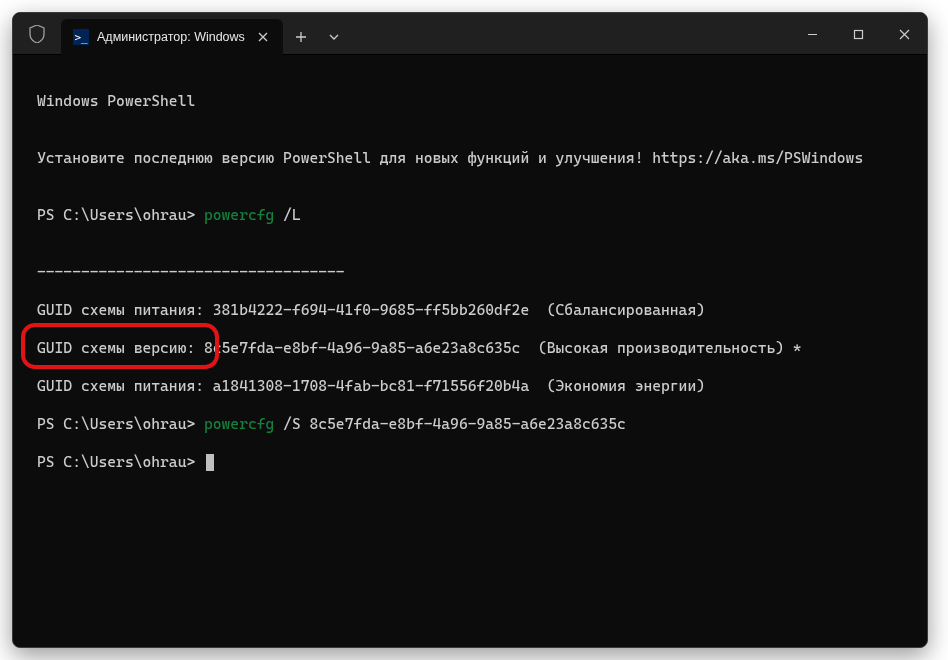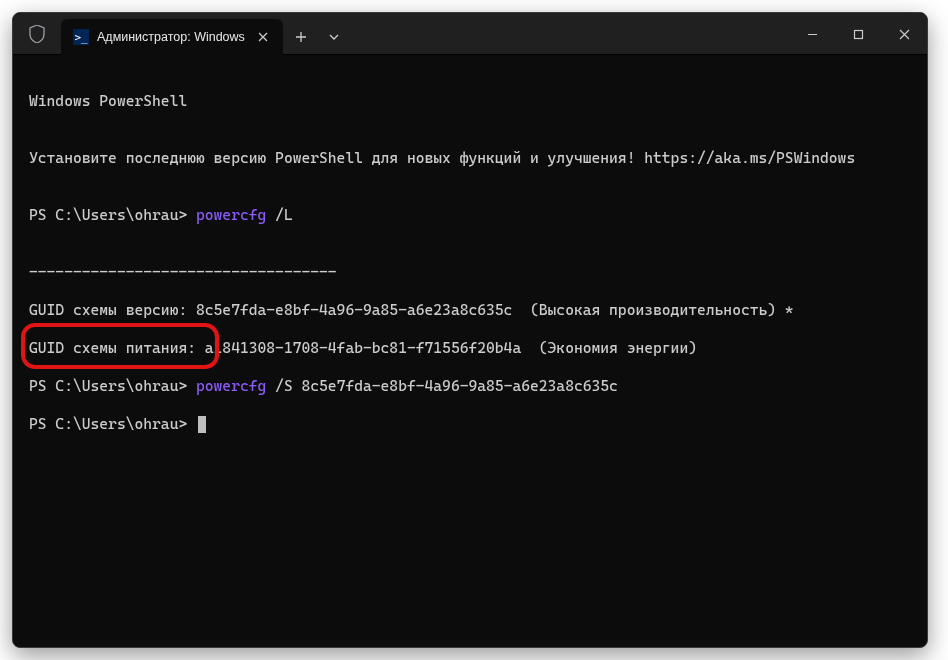--- a/index.html
+++ b/index.html
@@ -29,25 +29,25 @@
   .tab-close { width: 20px; height: 20px; display:flex; align-items:center; justify-content:center; color:#ccc; border-radius:3px; }
   .titlebar-btn {
     width: 44px; display:flex; align-items:center; justify-content:center; color:#bbb;
   }
   .new-tab { width: 36px; margin-top:6px; height:36px; }
   .dropdown-btn { width: 30px; margin-top:6px; height:36px; }
   .spacer { flex: 1; }
   .win-controls { display:flex; }
   .win-btn { width: 46px; height: 42px; display:flex; align-items:center; justify-content:center; color:#ccc; }
   .terminal {
-    padding: 18px 8px 8px 16px; font-family: Consolas, "Cascadia Mono", monospace;
+    padding: 18px 8px 8px 24px; font-family: Consolas, "Cascadia Mono", monospace;
     font-size: 15px; line-height: 19px; color: #cccccc; white-space: pre; position: relative;
     height: calc(100% - 42px); overflow: hidden;
   }
-  .cmd { color: #8b5cf6; }
+  .cmd { color: #15803d; }
   .line { display:block; }
   .highlight-box {
     position: absolute; border: 4px solid #e01414; border-radius: 14px;
     pointer-events: none;
   }
   .cursor {
     display:inline-block; width:8px; height:17px; background:#bfbfbf; vertical-align: text-bottom; margin-left:2px;
   }
   svg { display:block; }
 </style>
@@ -104,20 +104,21 @@
   </div>
 
   <div class="terminal">
 <span class="line">Windows PowerShell</span>
 <span class="line"></span>
 <span class="line">Установите последнюю версию PowerShell для новых функций и улучшения! https://aka.ms/PSWindows</span>
 <span class="line"></span>
 <span class="line"><span>PS C:\Users\ohrau&gt; </span><span class="cmd">powercfg </span><span>/L</span></span>
 <span class="line"></span>
 <span class="line">-----------------------------------</span>
+<span class="line">GUID схемы питания: 381b4222-f694-41f0-9685-ff5bb260df2e  (Сбалансированная)</span>
 <span class="line">GUID схемы версию: 8c5e7fda-e8bf-4a96-9a85-a6e23a8c635c  (Высокая производительность) *</span>
 <span class="line">GUID схемы питания: a1841308-1708-4fab-bc81-f71556f20b4a  (Экономия энергии)</span>
 <span class="line"><span>PS C:\Users\ohrau&gt; </span><span class="cmd">powercfg </span><span>/S 8c5e7fda-e8bf-4a96-9a85-a6e23a8c635c</span></span>
 <span class="line"><span>PS C:\Users\ohrau&gt; </span><span class="cursor"></span></span>
     <div class="highlight-box" id="hbox" style="left: 8px; top: 268px; width: 198px; height: 46px;"></div>
   </div>
 
 </div>
 
 </body></html>

